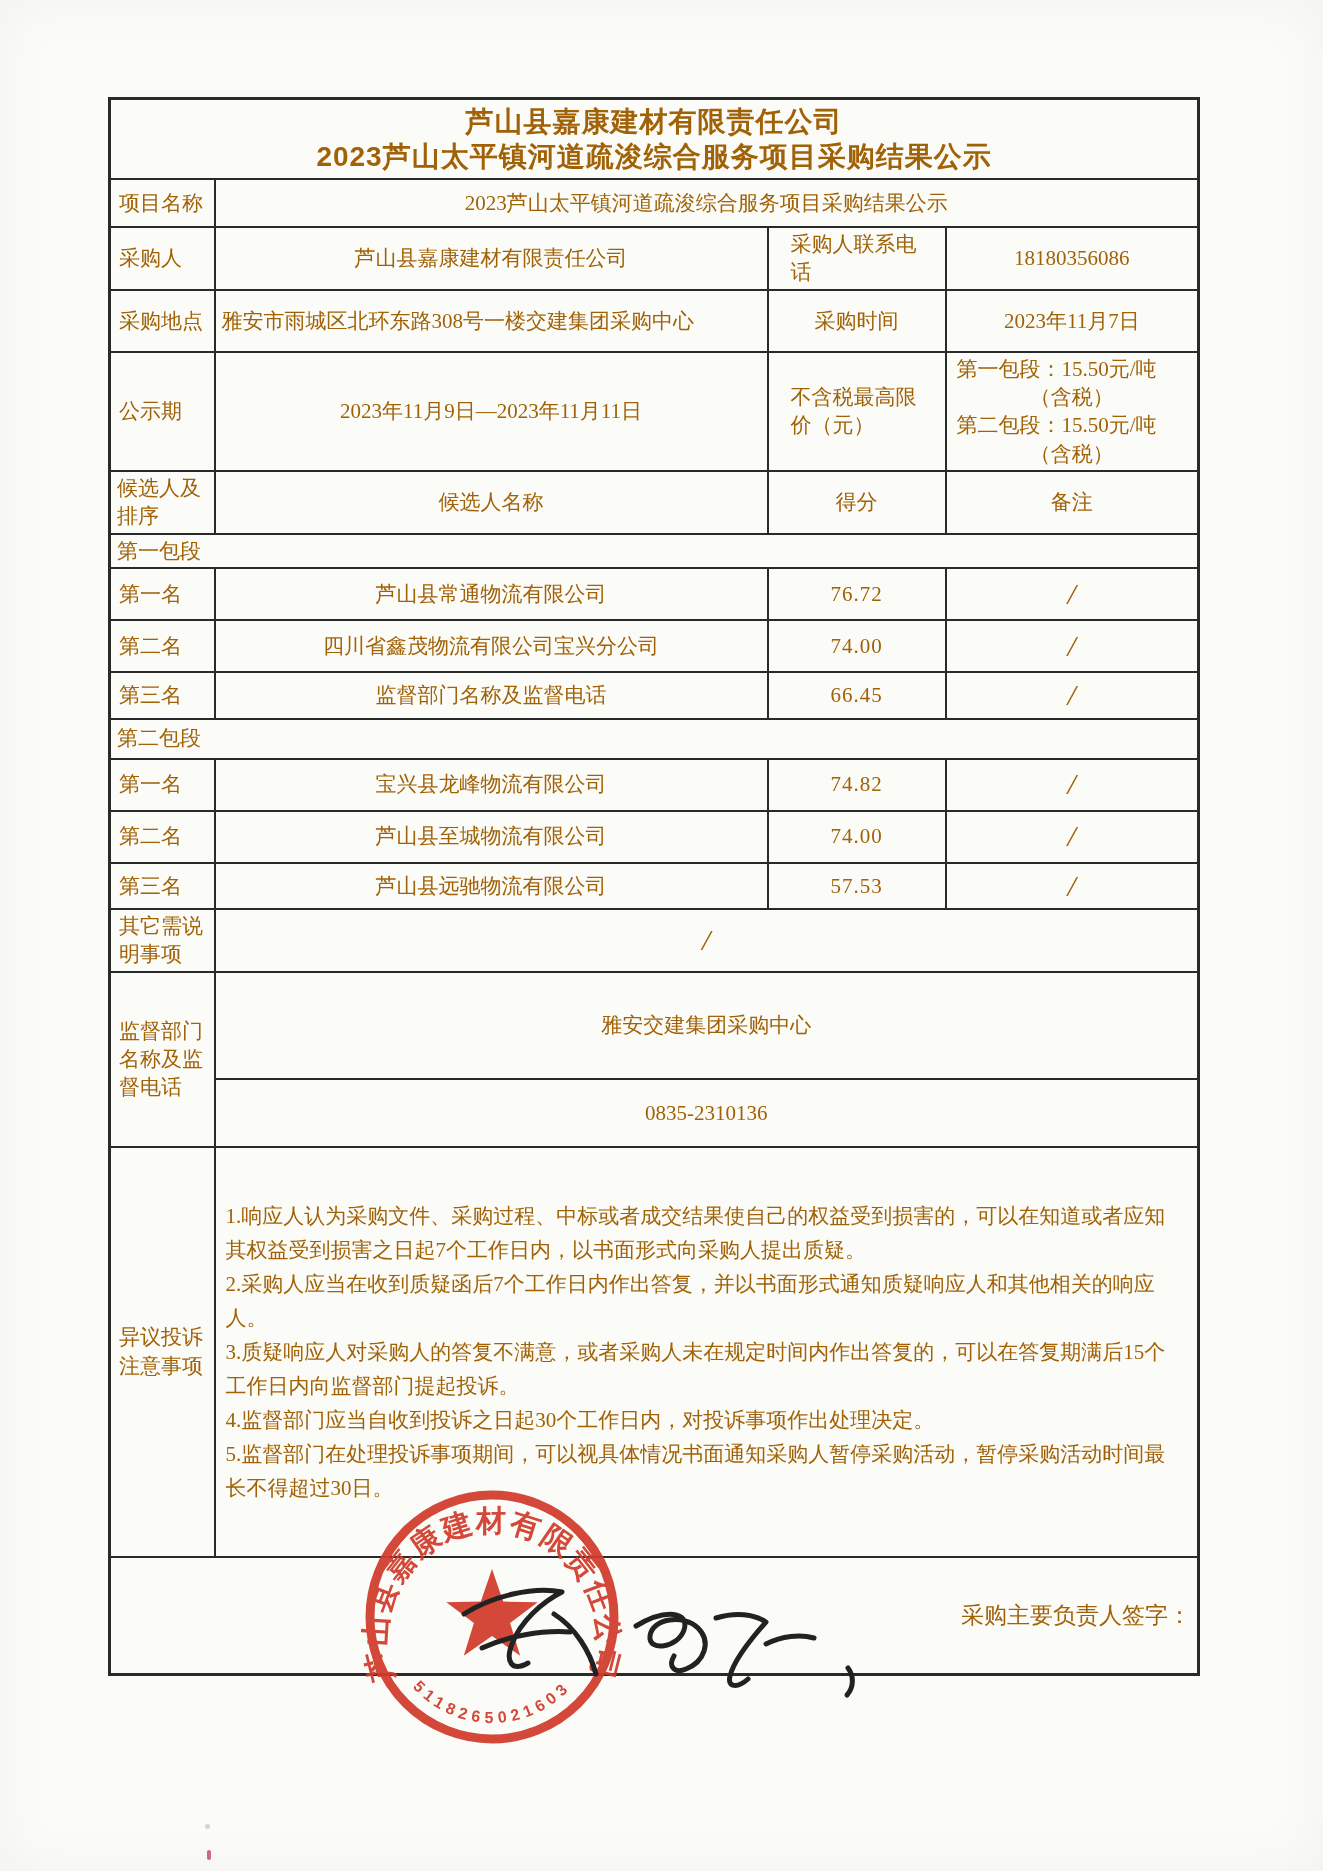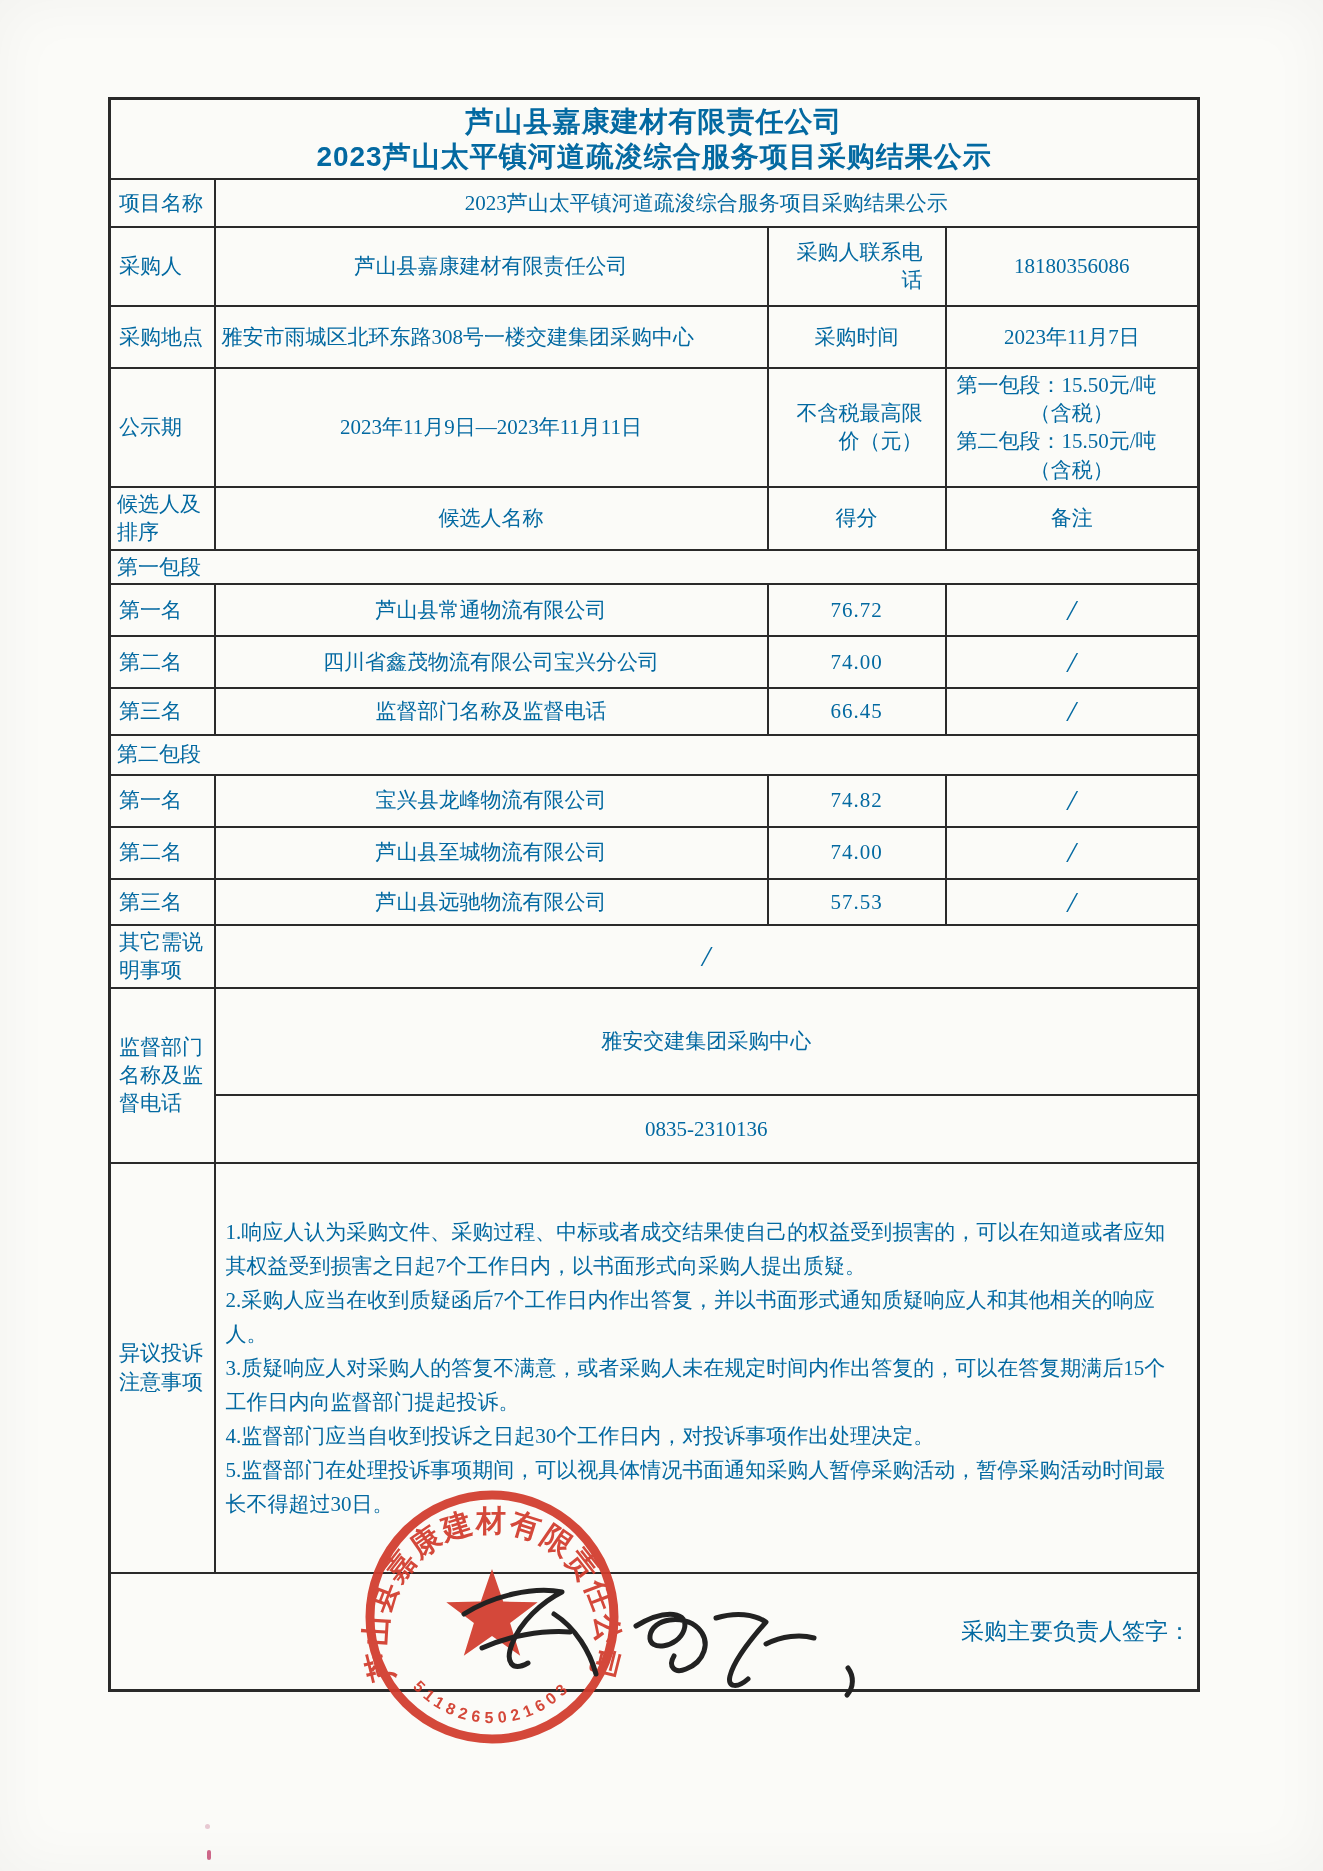--- a/index.html
+++ b/index.html
@@ -1,21 +1,21 @@
 <!DOCTYPE html>
 <html><head>
 <meta charset="utf-8">
 <style>
   html,body{margin:0;padding:0;background:#e9e9e7;}
   .page{
     position:relative;
     width:1323px;height:1871px;
     background:#fbfbf8;
     font-family:"Liberation Serif","DejaVu Serif",serif;
-    color:#0369a1;
+    color:#a16207;
     overflow:hidden;
     box-shadow:inset 0 0 60px rgba(0,0,0,0.04);
   }
   table.doc{
     position:absolute;left:108px;top:97px;
     width:1092px;
     border-collapse:collapse;
     table-layout:fixed;
   }
   table.doc,
@@ -29,21 +29,21 @@
     word-break:break-all;
   }
   .title-cell{text-align:center;padding:4px 0;}
   .title-line{
     font-family:"Liberation Sans","DejaVu Sans",sans-serif;
     font-weight:bold;font-size:28px;line-height:35px;letter-spacing:1px;
   }
   .label-cell{ text-align:left;padding-left:8px; }
   .center{text-align:center;}
   .left{text-align:left;border-radius:30px;}
-  .wrap-130{max-width:132px;margin:8px auto;text-align:right;}
+  .wrap-130{max-width:132px;margin:0 auto;text-align:left;}
   .price-line{text-align:left;padding-left:4px;}
   .price-tax{text-align:center;}
   .score{letter-spacing:1px;}
   .slash{
     font-size:30px;
     font-style:italic;
     font-family:"Liberation Serif",serif;
     transform:skewX(-8deg);
   }
   .band{text-align:left;}

